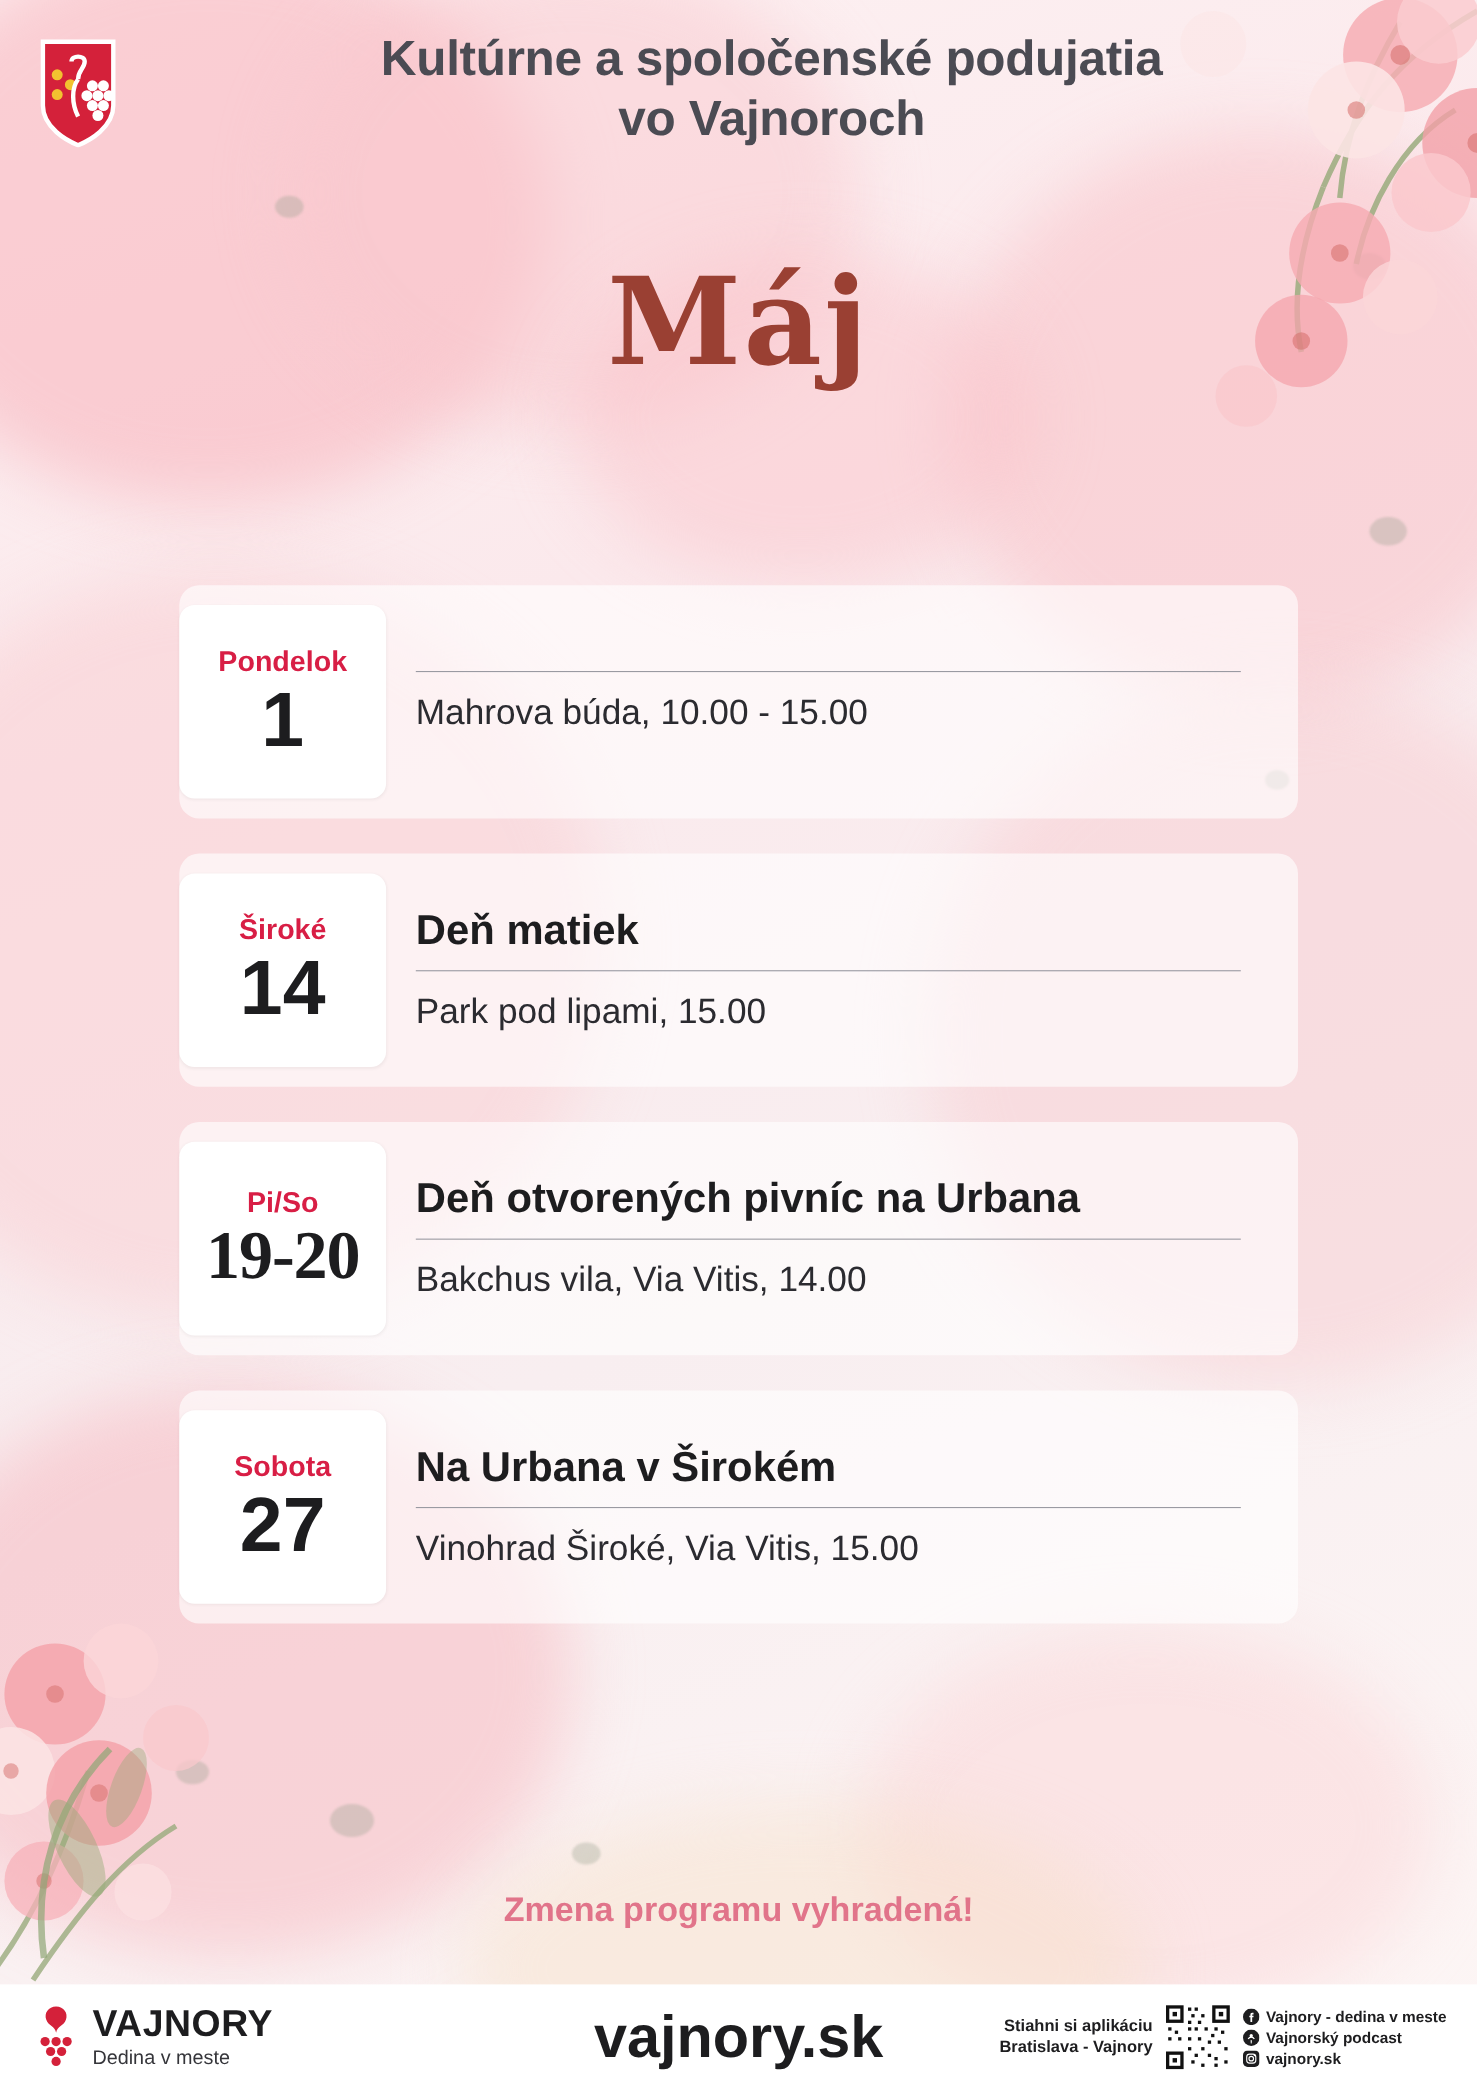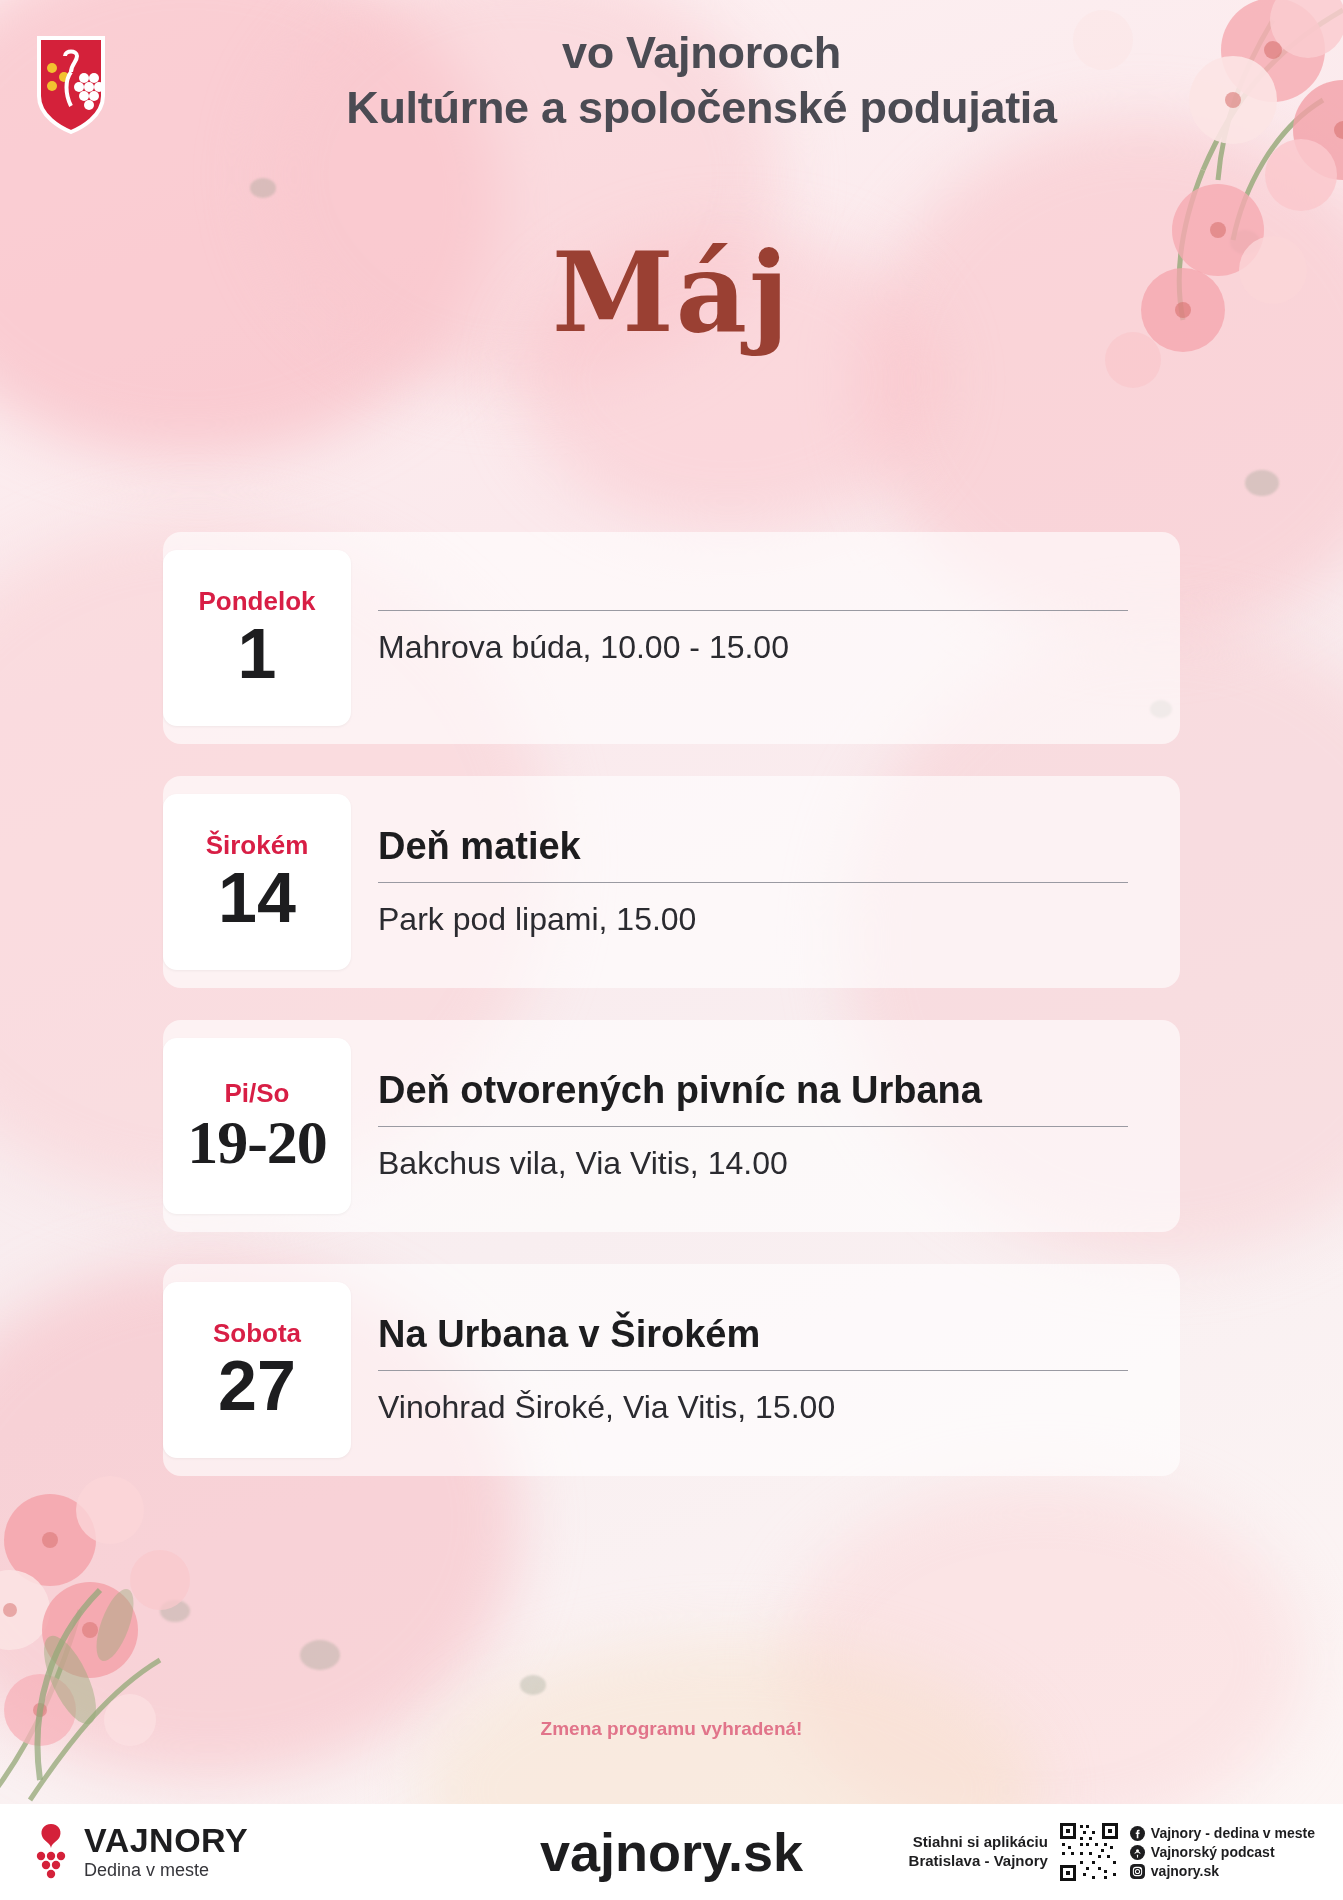--- a/index.html
+++ b/index.html
@@ -157,21 +157,21 @@
     color: #2b2b30;
     line-height: 1.15;
   }
 
   
   .notice {
     position: absolute;
     top: 1718px;
     width: 100%;
     text-align: center;
-    font-size: 19px;
+    font-size: 31px;
     font-weight: bold;
     color: #e1748a;
   }
 
   
   .footer {
     position: absolute;
     left: 0;
     bottom: 0;
     width: 100%;
@@ -328,43 +328,43 @@
         <circle cx="44" cy="53" r="5"></circle>
         <circle cx="54" cy="53" r="5"></circle>
         <circle cx="64" cy="53" r="5"></circle>
         <circle cx="49" cy="62" r="5"></circle>
         <circle cx="59" cy="62" r="5"></circle>
         <circle cx="54" cy="71" r="5"></circle>
       </g>
       <path d="M36 38 C30 46, 30 60, 36 72" stroke="#ffffff" stroke-width="4" fill="none"></path>
     </svg>
     <div class="header-title">
+      <div>Kultúrne a spoločenské podujatia</div>
       <div>vo Vajnoroch</div>
-      <div>Kultúrne a spoločenské podujatia</div>
     </div>
   </div>
 
   <div class="month">Máj</div>
 
   <div class="events">
 
     <div class="event-card">
       <div class="date-box">
         <div class="day-name">Pondelok</div>
         <div class="day-num">1</div>
       </div>
       <div class="event-body">
         <hr class="event-rule">
         <div class="event-place">Mahrova búda, 10.00 - 15.00</div>
       </div>
     </div>
 
     <div class="event-card">
       <div class="date-box">
-        <div class="day-name">Širokém</div>
+        <div class="day-name">Široké</div>
         <div class="day-num">14</div>
       </div>
       <div class="event-body">
         <div class="event-title">Deň matiek</div>
         <hr class="event-rule">
         <div class="event-place">Park pod lipami, 15.00</div>
       </div>
     </div>
 
     <div class="event-card">

